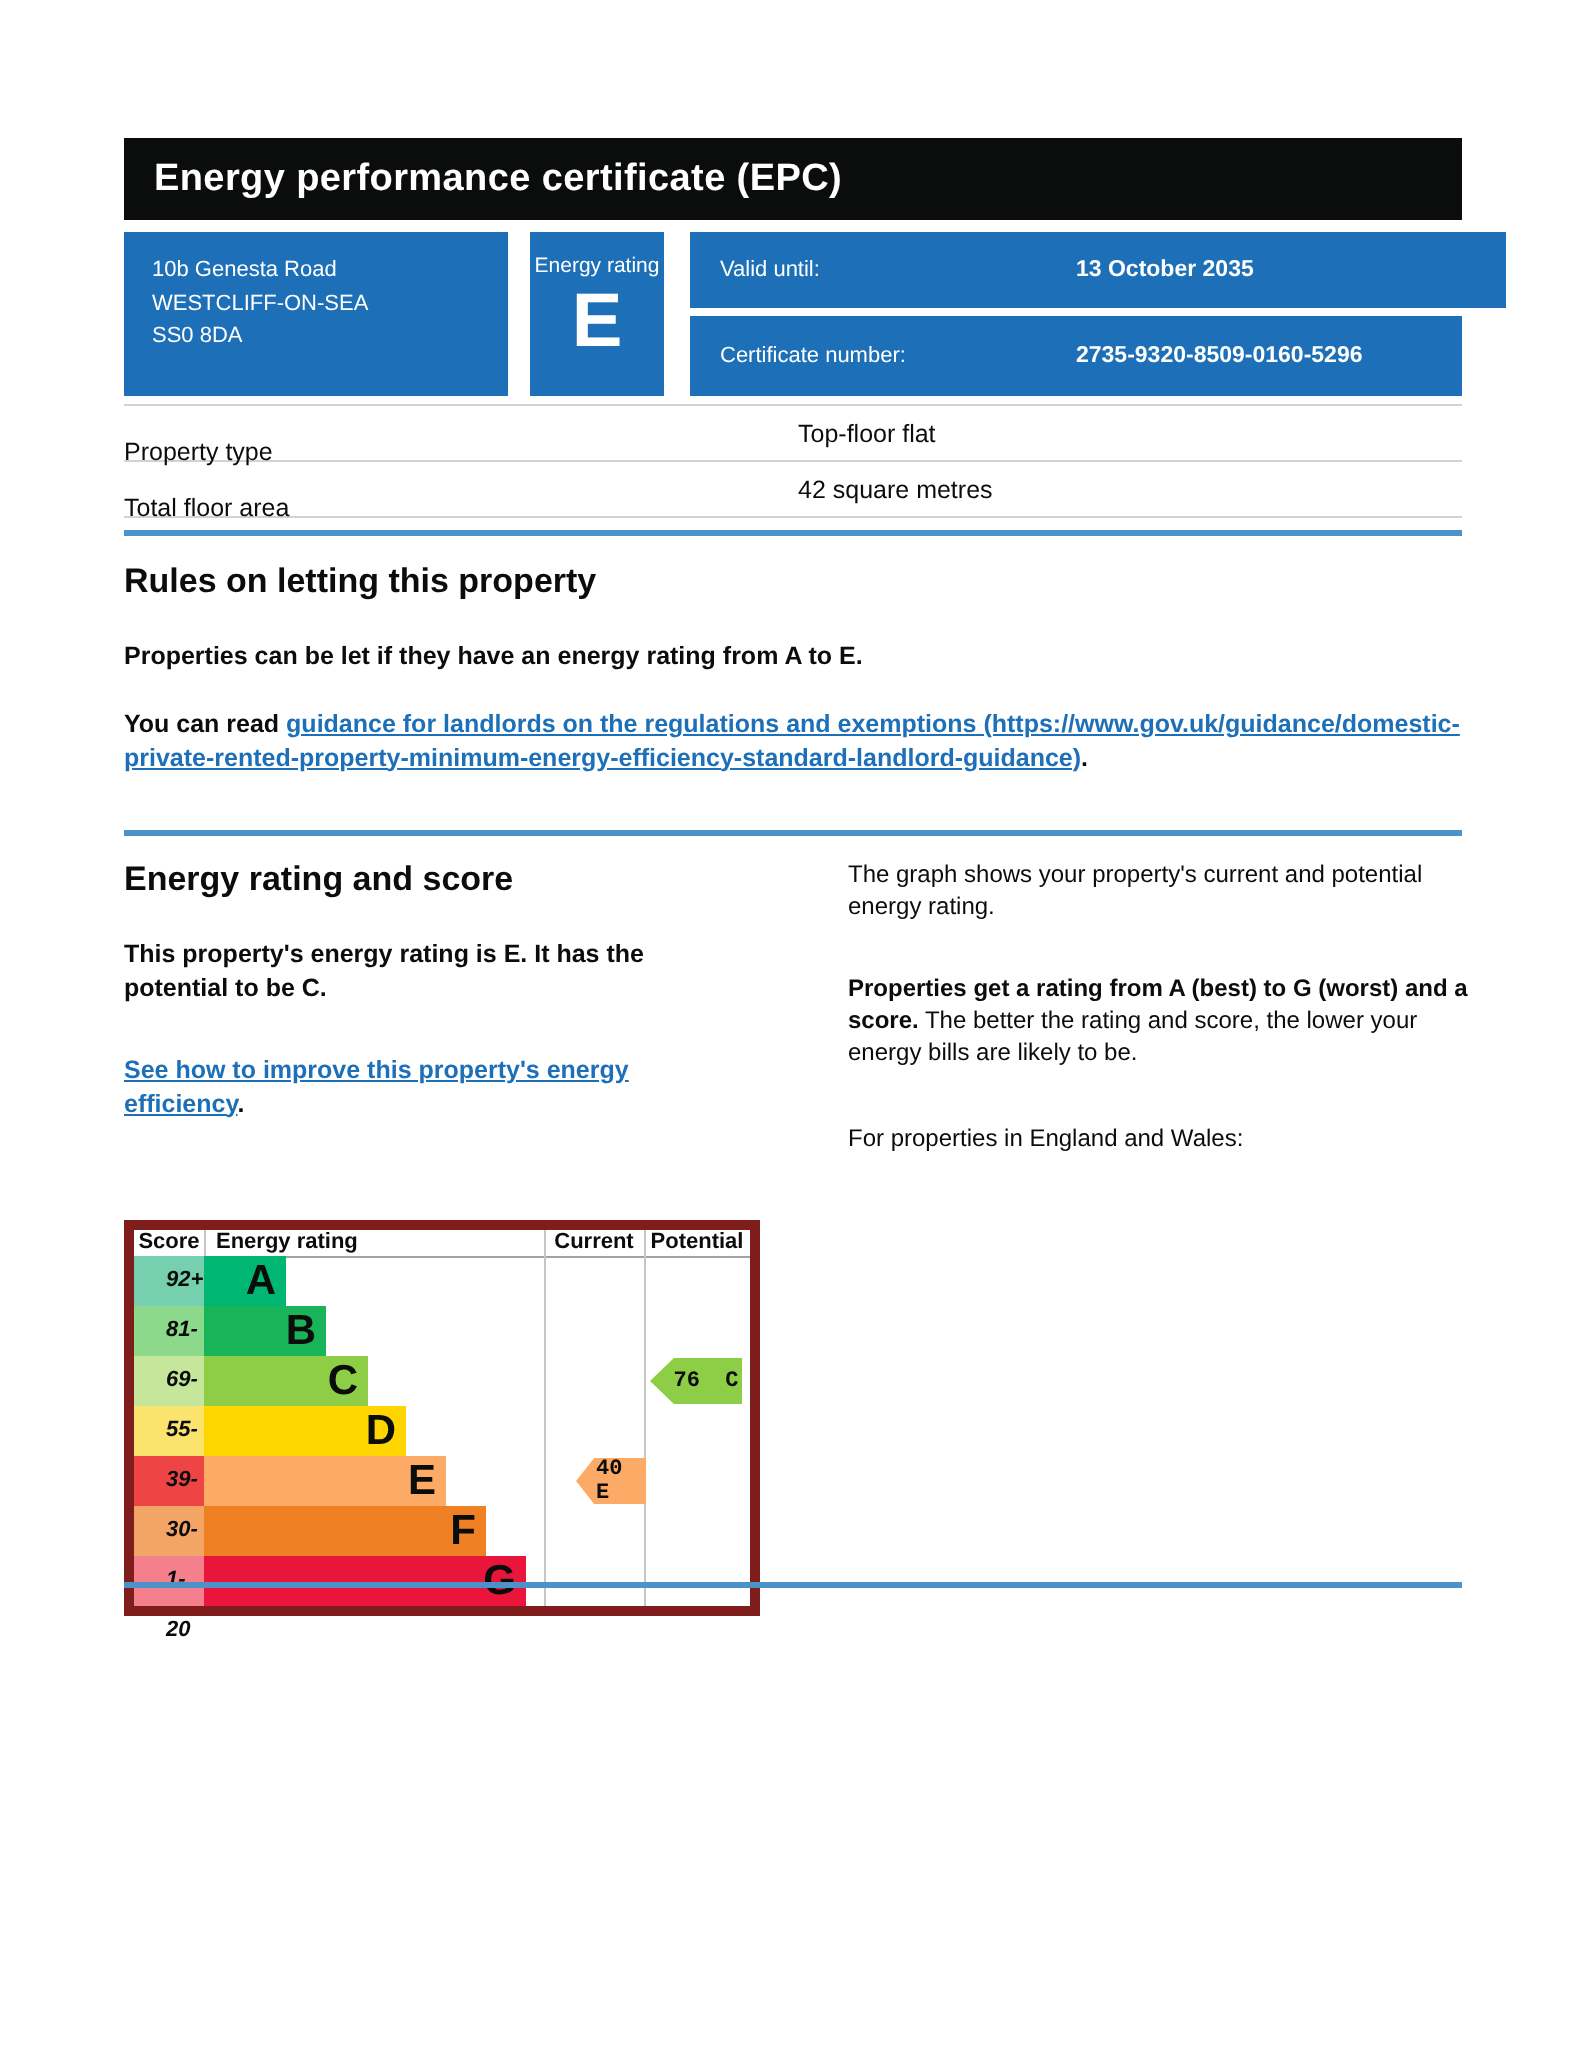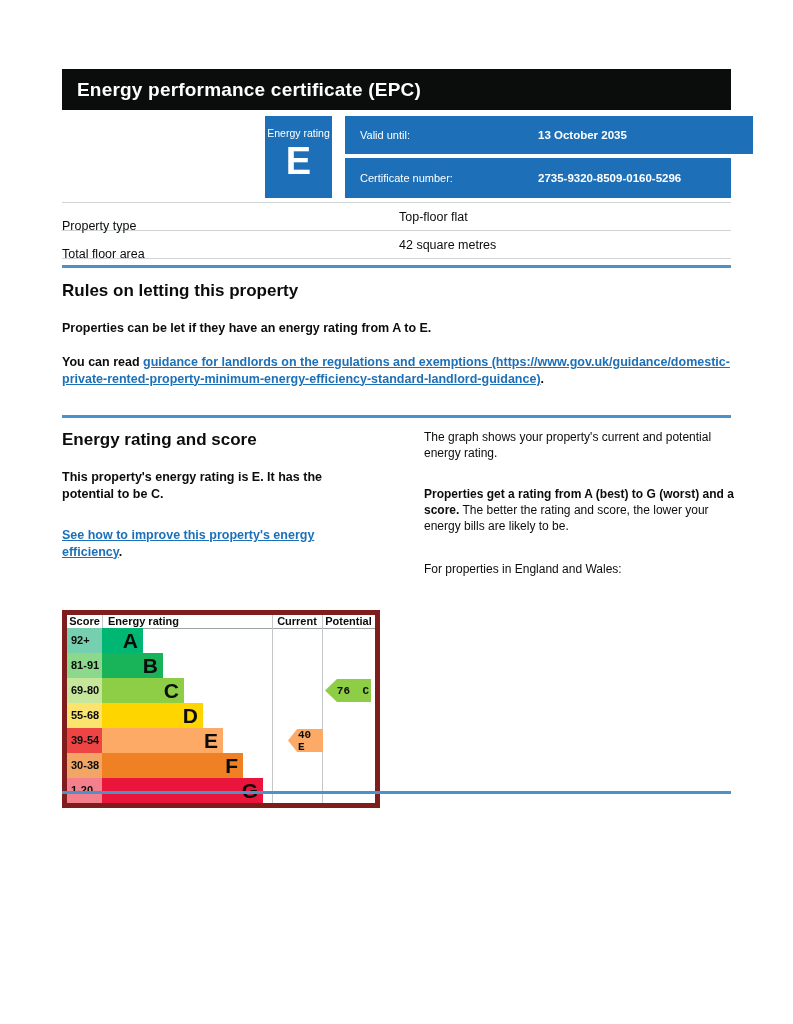--- a/index.html
+++ b/index.html
@@ -40,38 +40,43 @@
   .leftcol{left:62px;width:300px;}
   .rightcol{left:424px;width:310px;font-size:12px;line-height:15.8px;}
 
   
   .chart{left:62px;top:610px;width:308px;height:188px;border:5px solid #7f1d1d;
          box-sizing:content-box;background:#fff;}
   .chart .hline{position:absolute;left:0;top:13px;width:308px;height:0;border-top:1px solid #9ea3a6;}
   .chart .vline{position:absolute;top:0;height:188px;width:0;border-left:1px solid #c4c7c9;}
   .chart .hdr{position:absolute;top:0;height:13px;line-height:13px;font-size:11px;font-weight:bold;}
   .score-cell{position:absolute;left:0;width:35px;height:25px;box-sizing:border-box;
-              padding-left:4px;font-size:11px;font-weight:bold;line-height:25px;}
+              padding-left:16px;font-size:11px;font-weight:bold;line-height:25px;font-style:italic;}
   .band-bar{position:absolute;left:35px;height:25px;}
   .band-letter{position:absolute;right:5px;top:0;height:25px;line-height:25px;
                font-size:21px;font-weight:bold;color:#0b0c0c;}
   .arrow{position:absolute;height:23px;display:flex;align-items:center;justify-content:center;
          font-size:11px;font-weight:bold;color:#0b0c0c;word-spacing:6px;
          clip-path:polygon(0 50%, 26% 0, 100% 0, 100% 100%, 26% 100%);
          padding-left:10px;box-sizing:border-box;font-family:Liberation Mono, monospace;}
 </style>
 </head>
 <body>
 
 <div class="page">
 
   <div class="abs titlebar">
     <span>Energy performance certificate (EPC)</span>
   </div>
 
+  <div class="abs bluebox addrbox">
+    <div>10b Genesta Road</div>
+    <div>WESTCLIFF-ON-SEA</div>
+    <div>SS0 8DA</div>
+  </div>
 
   <div class="abs bluebox ratebox">
     <div class="rlabel">Energy rating</div>
     <div class="rletter">E</div>
   </div>
 
   <div class="abs bluebox validbox">
     <span class="kvlabel">Valid until:</span>
     <span class="kvvalue">13 October 2035</span>
   </div>

